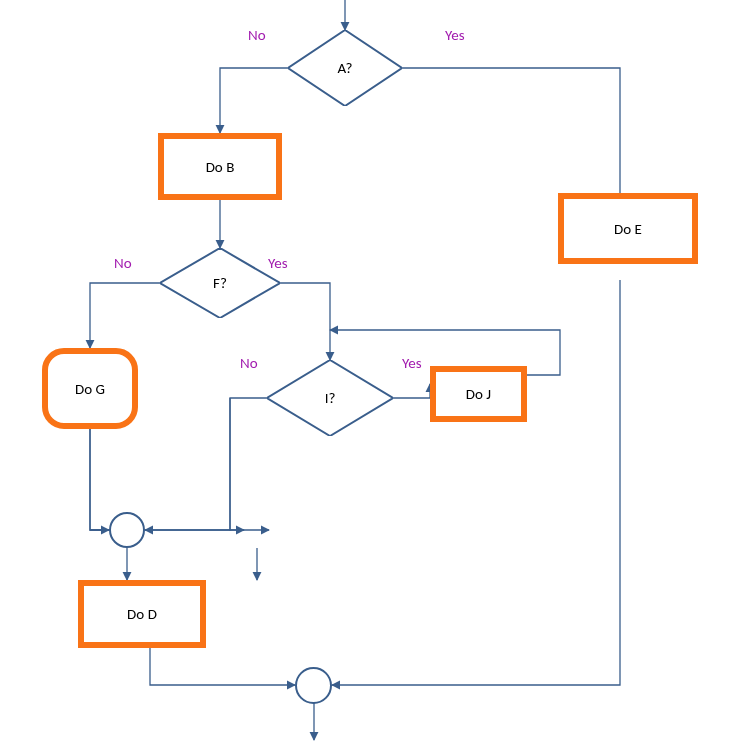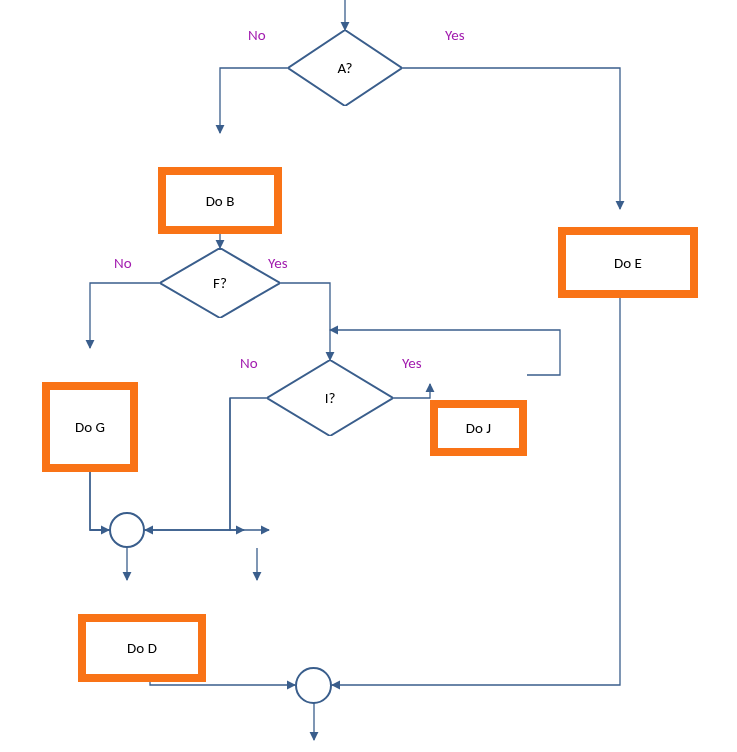--- a/index.html
+++ b/index.html
@@ -28,22 +28,21 @@
   .node {
     position: absolute;
     box-sizing: border-box;
     display: flex;
     align-items: center;
     justify-content: center;
     text-align: center;
     background: #ffffff;
   }
   .rect {
-    border: 8px solid #f97316;
-    margin-top: 34px;
+    border: 6px solid #f97316;
   }
   .diamond-wrap {
     position: absolute;
   }
   .diamond {
     position: absolute;
     left: 0; top: 0;
     width: 100%;
     height: 100%;
   }
@@ -143,21 +142,21 @@
   <span>Do B</span>
 </div>
 
 <div class="diamond-wrap" style="left:160px; top:248px; width:120px; height:70px;">
   <svg class="diamond" viewBox="0 0 120 70">
         <polygon points="60,0 120,35 60,70 0,35" fill="#ffffff" stroke="#3a5e8c" stroke-width="2"></polygon>
       </svg>
   <div class="diamond-label">F?</div>
 </div>
 
-<div class="node rect" style="left:42px; top:348px; width:96px; height:90px;">
+<div class="node rect" style="left:42px; top:348px; width:96px; height:81px;border-radius:22px;">
   <span>Do G</span>
 </div>
 
 <div class="diamond-wrap" style="left:267px; top:360px; width:126px; height:76px;">
   <svg class="diamond" viewBox="0 0 126 76">
         <polygon points="63,0 126,38 63,76 0,38" fill="#ffffff" stroke="#3a5e8c" stroke-width="2"></polygon>
       </svg>
   <div class="diamond-label">I?</div>
 </div>
 

